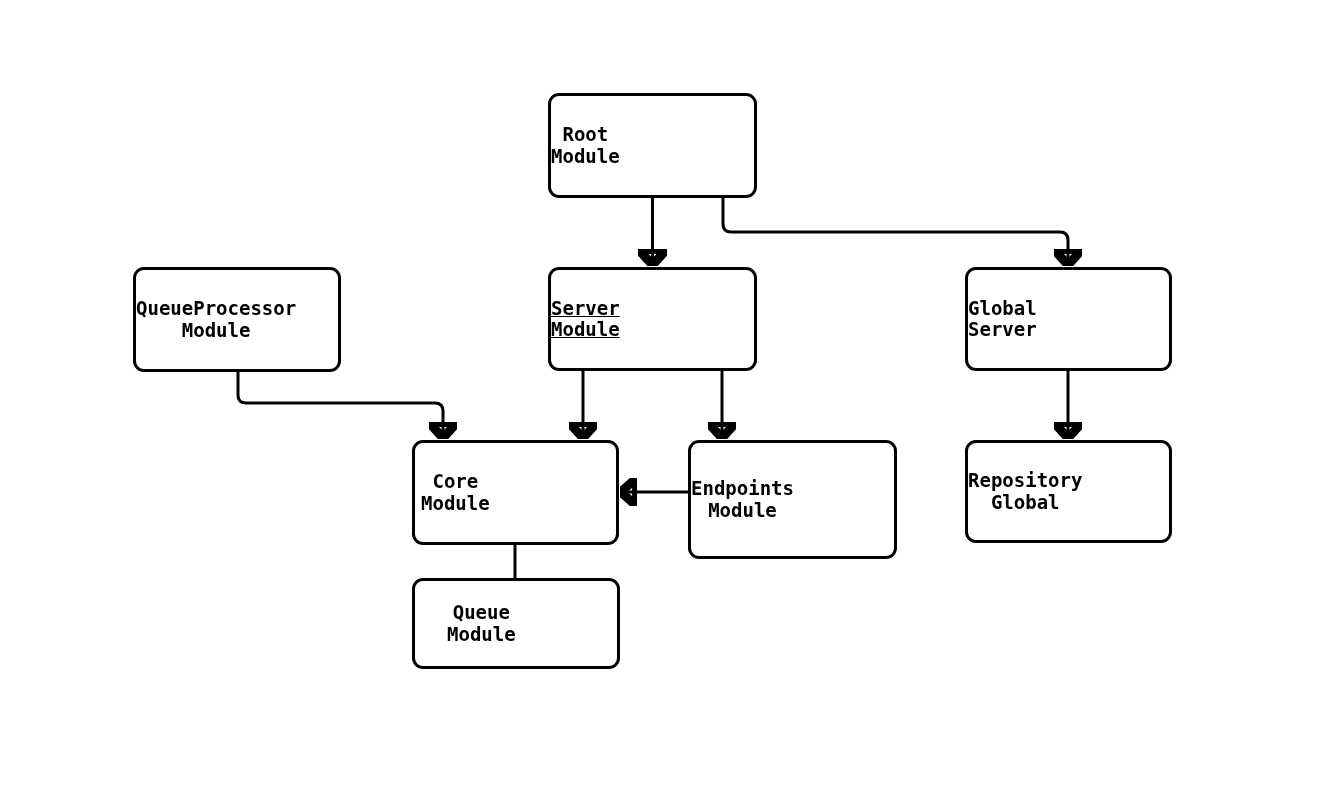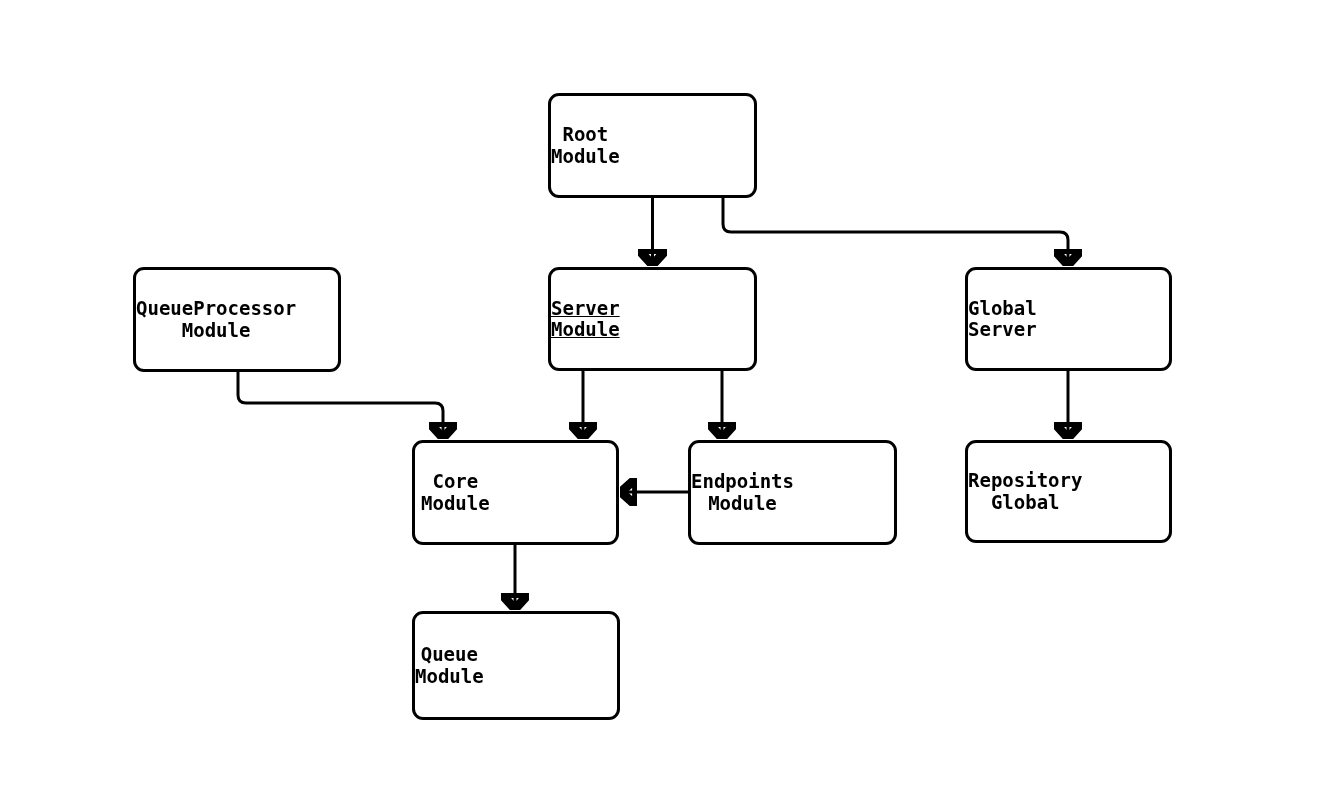--- a/index.html
+++ b/index.html
@@ -44,23 +44,23 @@
     line-height: 21.5px;
     color: #000000;
     letter-spacing: 0px;
   }
   
   .n-root          { left: 548px; top:  93px; width: 209px; height: 105px; }
   .n-queueprocessor{ left: 133px; top: 267px; width: 208px; height: 105px; }
   .n-server        { left: 548px; top: 267px; width: 209px; height: 104px; text-decoration: underline; }
   .n-global        { left: 965px; top: 267px; width: 207px; height: 104px; }
   .n-core          { left: 412px; top: 440px; width: 207px; height: 105px; padding-left: 6px; }
-  .n-endpoints     { left: 688px; top: 440px; width: 209px; height: 105px; }
+  .n-endpoints     { left: 688px; top: 440px; width: 209px; height: 119px; }
   .n-repository    { left: 965px; top: 440px; width: 207px; height: 103px; }
-  .n-queue         { left: 412px; top: 611px; width: 208px; height: 109px; }
+  .n-queue         { left: 412px; top: 578px; width: 208px; height: 91px; padding-left: 32px; }
 </style>
 </head>
 <body>
 
 <div class="canvas">
 
   <svg class="edges-layer" width="1337" height="809" viewBox="0 0 1337 809" xmlns="http://www.w3.org/2000/svg">
     <defs>
       <marker id="arrow" markerUnits="strokeWidth" markerWidth="5.4" markerHeight="9.4" refX="5.2" refY="4.7" orient="auto">
         <path d="M0,0 L5.2,4.7 L0,9.4 Z" fill="#000000" stroke="none"></path>

